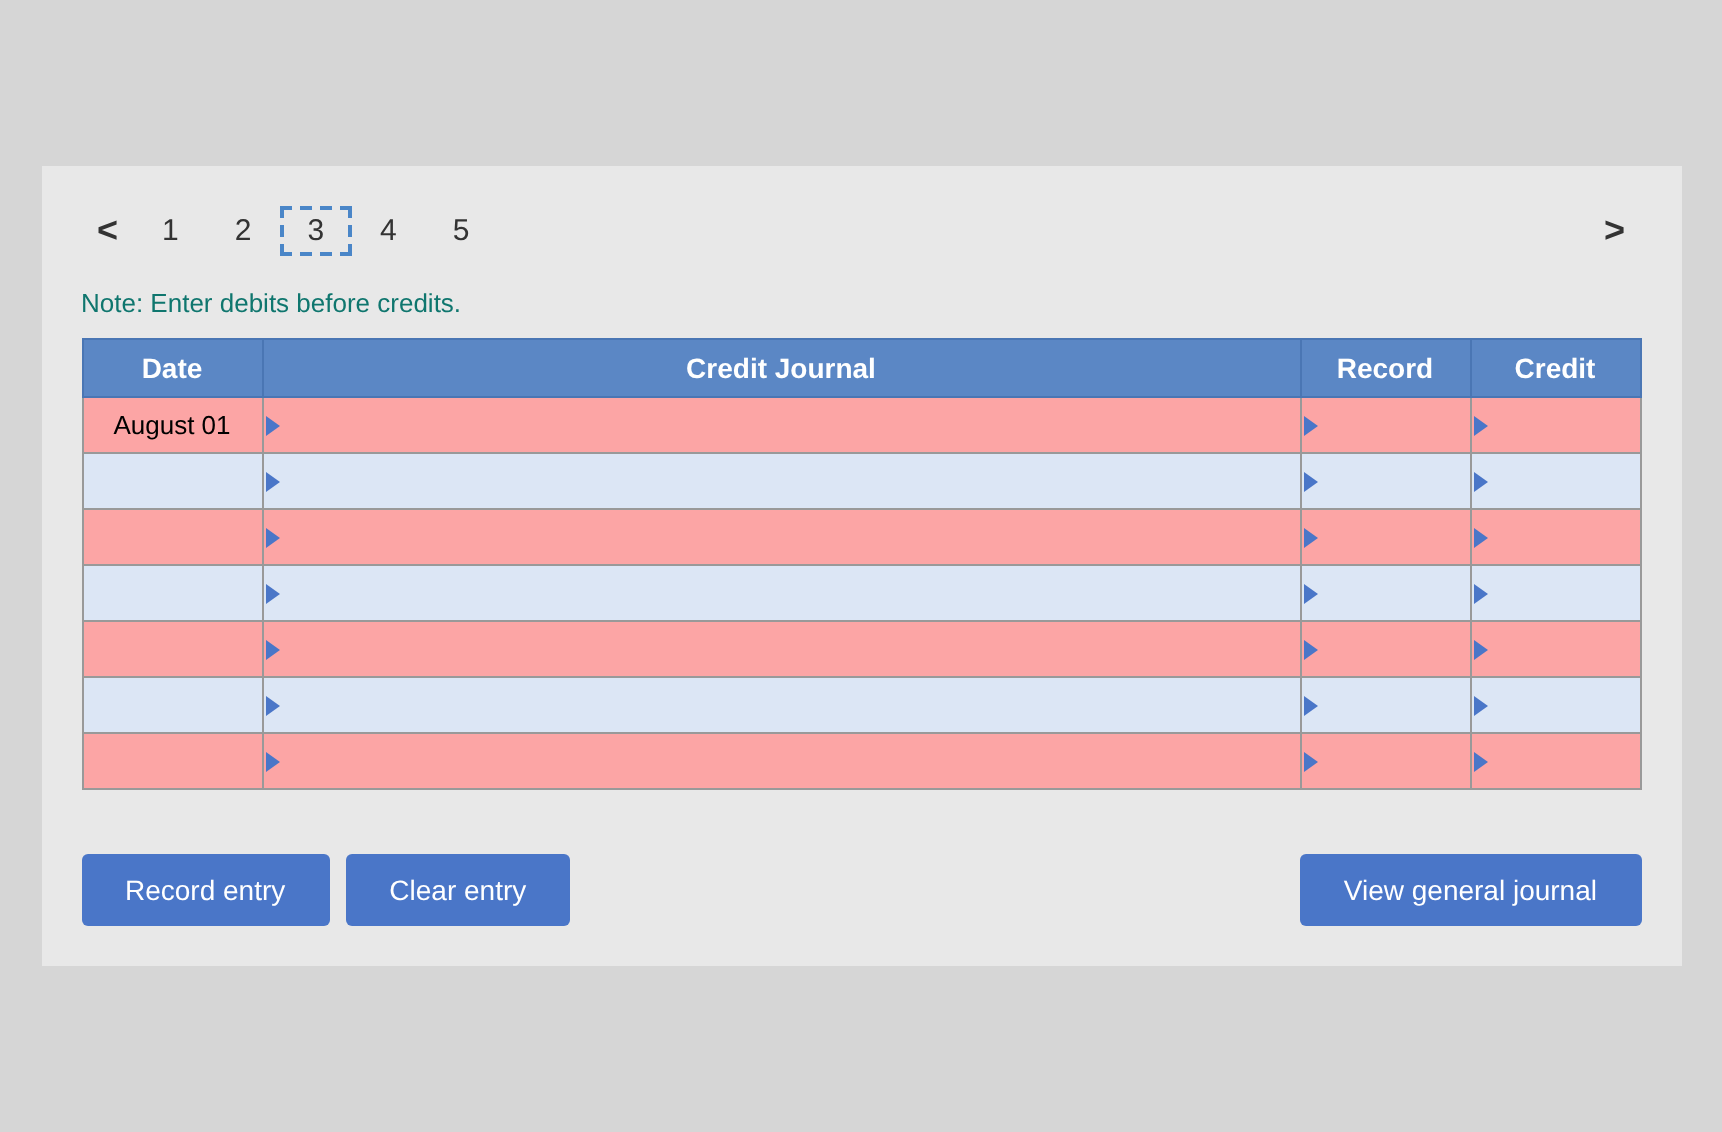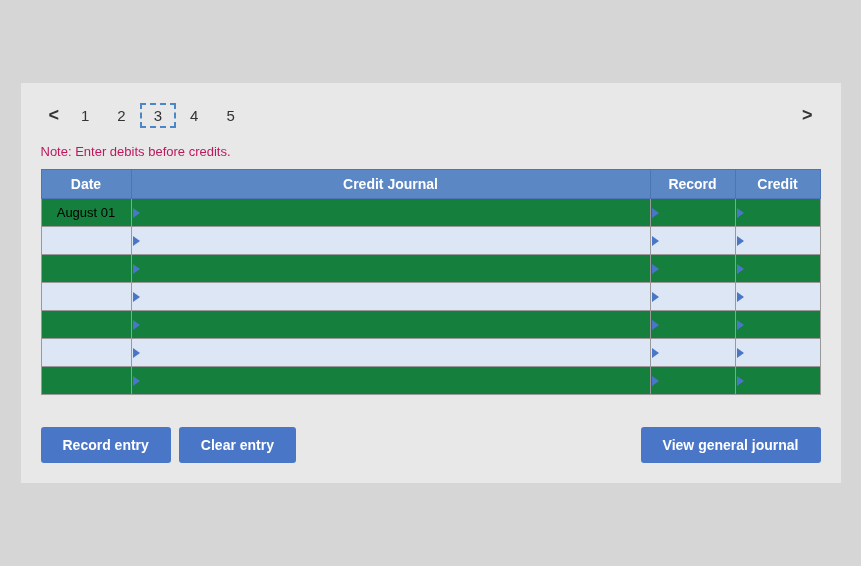--- a/index.html
+++ b/index.html
@@ -51,21 +51,21 @@
     }
     .instruction-box {
       background: #fff;
       border: 1px solid #ccc;
       padding: 16px 14px;
       margin-bottom: 10px;
       min-height: 70px;
       font-size: 14px;
     }
     .note {
-      color: #be185d;
+      color: #0f766e;
       font-size: 13px;
       margin-bottom: 10px;
     }
     .journal-table {
       width: 100%;
       border-collapse: collapse;
       margin-bottom: 32px;
     }
     .journal-table th {
       background: #5b87c5;
@@ -73,21 +73,21 @@
       font-weight: bold;
       text-align: center;
       padding: 6px 8px;
       border: 1px solid #4a76b4;
       font-size: 14px;
     }
     .journal-table td {
       border: 1px solid #999;
       padding: 0;
       height: 28px;
-      background: #15803d;
+      background: #fca5a5;
     }
     .journal-table td.date-cell {
       text-align: center;
       font-size: 13px;
       padding: 0 4px;
       width: 90px;
     }
     .journal-table td.journal-cell {
       width: auto;
       position: relative;
@@ -113,21 +113,21 @@
       display: flex;
       gap: 8px;
       align-items: center;
     }
     .btn {
       background: #4a76c8;
       color: #fff;
       border: none;
       padding: 10px 22px;
       font-size: 14px;
-      font-weight: bold;
+      font-weight: normal;
       cursor: pointer;
       border-radius: 3px;
     }
     .btn-spacer {
       flex: 1;
     }
     
     .tri {
       display: inline-block;
       width: 0;

